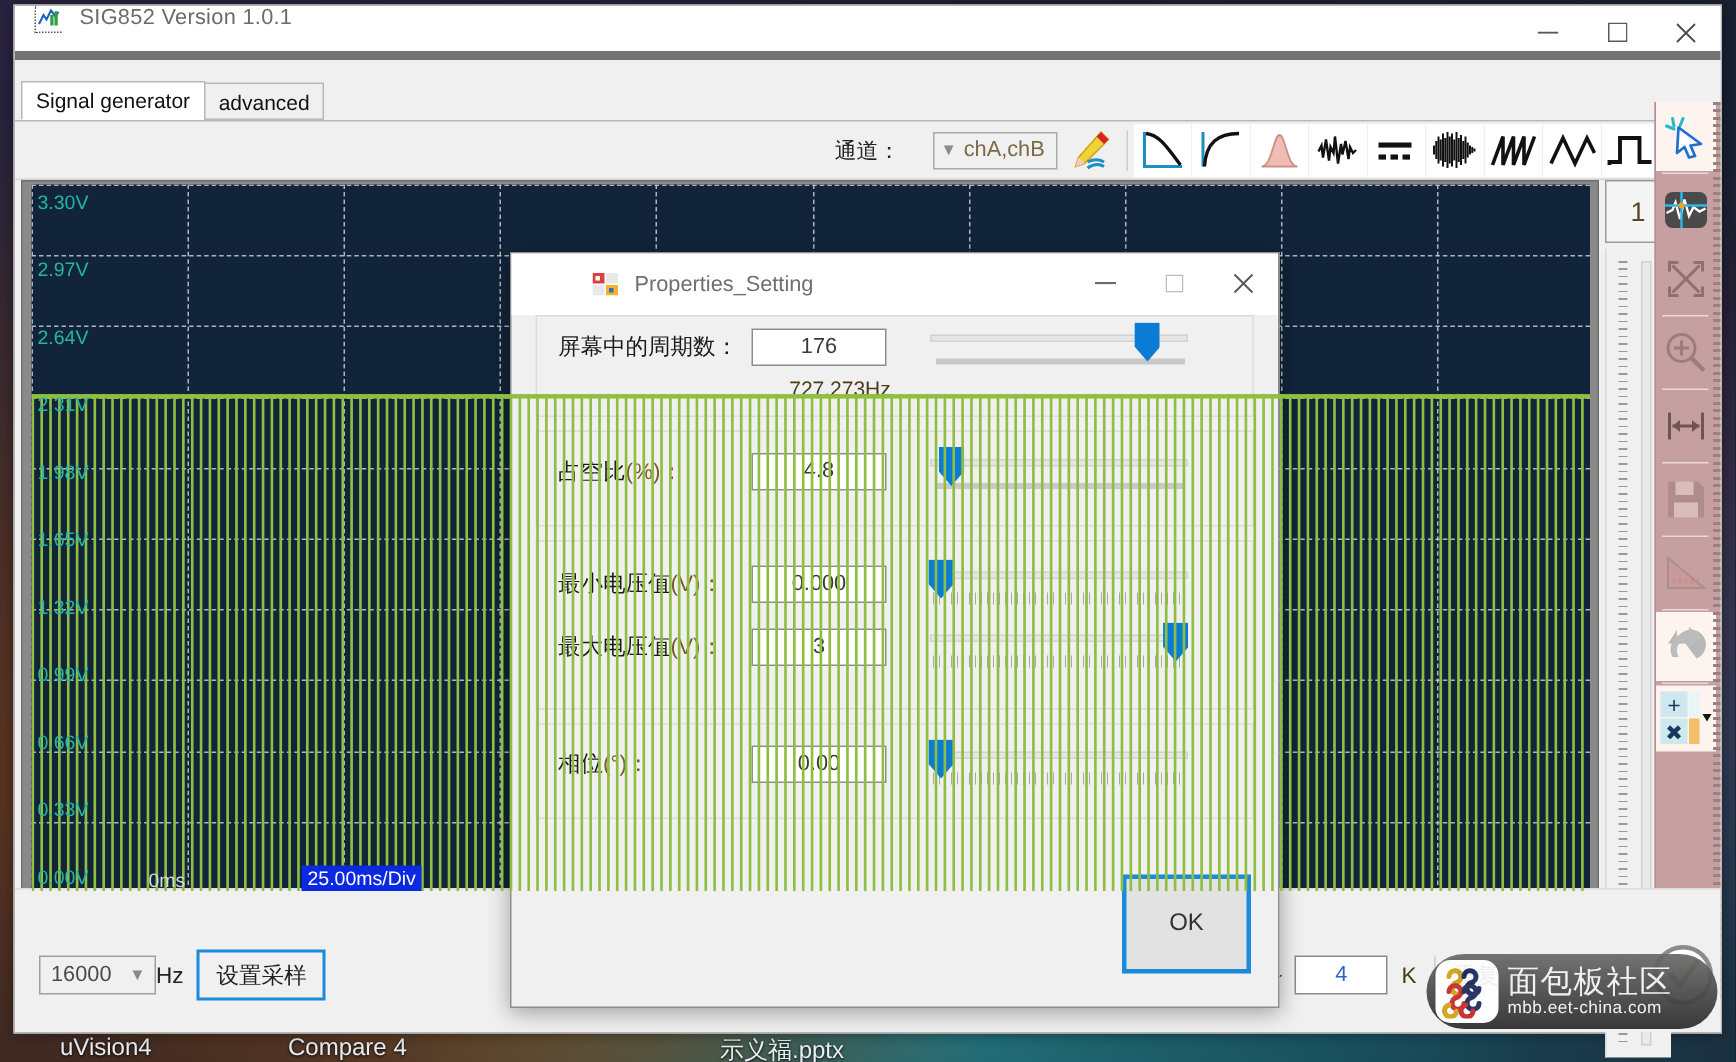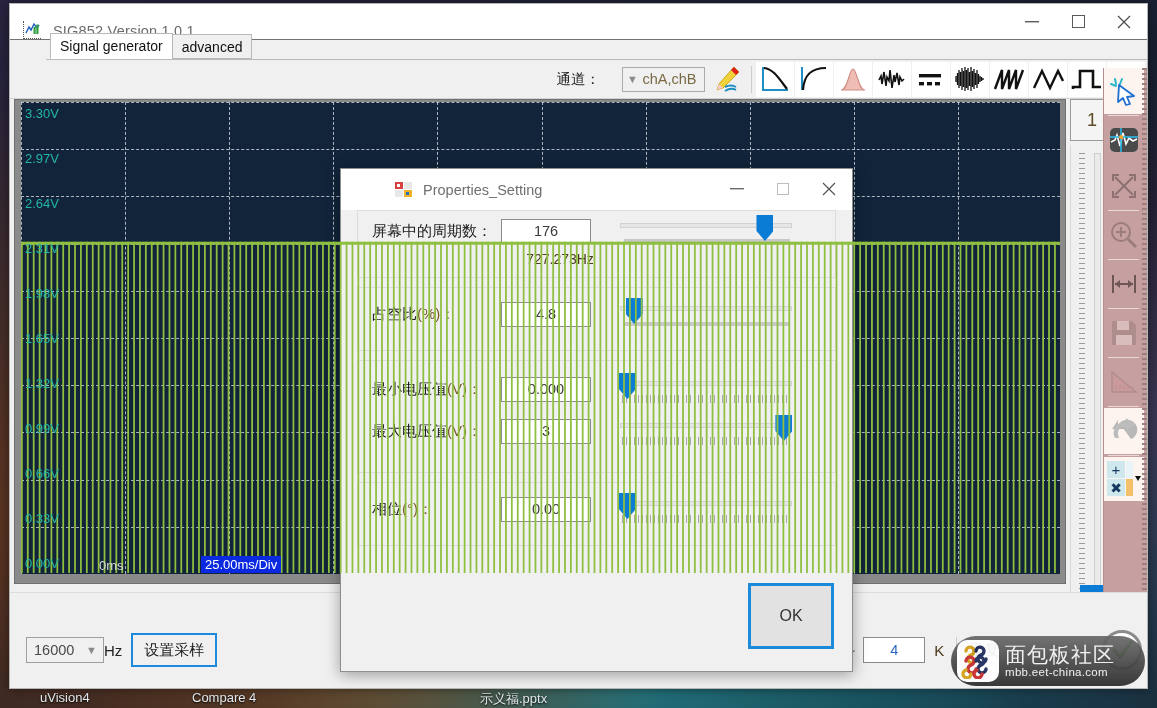--- a/index.html
+++ b/index.html
@@ -16,51 +16,51 @@
     background:
       radial-gradient(circle at 8% 72%, rgba(120,60,30,.85) 0%, rgba(60,25,15,0) 38%),
       radial-gradient(circle at 32% 88%, rgba(180,120,50,.55) 0%, rgba(80,50,20,0) 30%),
       radial-gradient(circle at 55% 95%, rgba(40,140,150,.75) 0%, rgba(10,40,55,0) 42%),
       radial-gradient(circle at 82% 80%, rgba(30,120,140,.6) 0%, rgba(10,35,50,0) 38%),
       radial-gradient(circle at 98% 60%, rgba(120,40,90,.5) 0%, rgba(40,15,35,0) 30%),
       linear-gradient(165deg,#2a2340 0%, #13202c 45%, #0c161f 100%);
   }
   #desktop-stars { position:absolute; inset:0; opacity:.5; }
   .desk-icon {
-    position:absolute; color:#e8eef2; font-size:13px;
+    position:absolute; color:#e8eef2; font-size:16px;
     text-shadow:0 1px 2px #000; white-space:nowrap;
   }
   
   #app-window {
     position:absolute; left:9px; top:3px; width:1139px; height:686px;
     background:#f0f0f0; border:1px solid #b6b6b6;
     box-shadow:0 0 10px rgba(0,0,0,.45);
   }
   
   #titlebar {
     height:36px; background:#ffffff; position:relative;
-    display:flex; align-items:flex-end; border-bottom:1px solid #737373;
+    display:flex; align-items:flex-start; border-bottom:6px solid #737373;
   }
   #app-icon {
     width:18px; height:18px; margin-left:13px; position:relative;
     border-bottom:1px dotted #555; border-left:1px dotted #555;
   }
   #app-icon svg { position:absolute; left:1px; top:1px; }
   #app-title {
     margin-left:12px; font-size:14.5px; color:#6b6b6b; letter-spacing:.2px;
   }
   .wbtn {
     width:46px; height:35px; display:flex; align-items:center; justify-content:center;
     color:#3a3a3a; cursor:default;
   }
   #winbtns { position:absolute; right:0; top:0; display:flex; }
   
   #tabstrip {
-    height:20px; background:#f0f0f0; display:flex; align-items:flex-end;
-    padding-left:4px; border-bottom:1px solid #b9b9b9; position:relative;margin-left:36px;
+    height:41px; background:#f0f0f0; display:flex; align-items:flex-end;
+    padding-left:4px; border-bottom:1px solid #b9b9b9; position:relative;
   }
   .tab {
     height:25px; padding:0 9px; display:flex; align-items:center;
     font-size:14px; color:#111; background:#f0f0f0;
     border:1px solid #b9b9b9; margin-right:-1px;
   }
   .tab.active { background:#fff; border-bottom-color:#fff; height:26px; }
   
   #notify {
     position:absolute; right:6px; top:1px; width:300px; height:24px;

